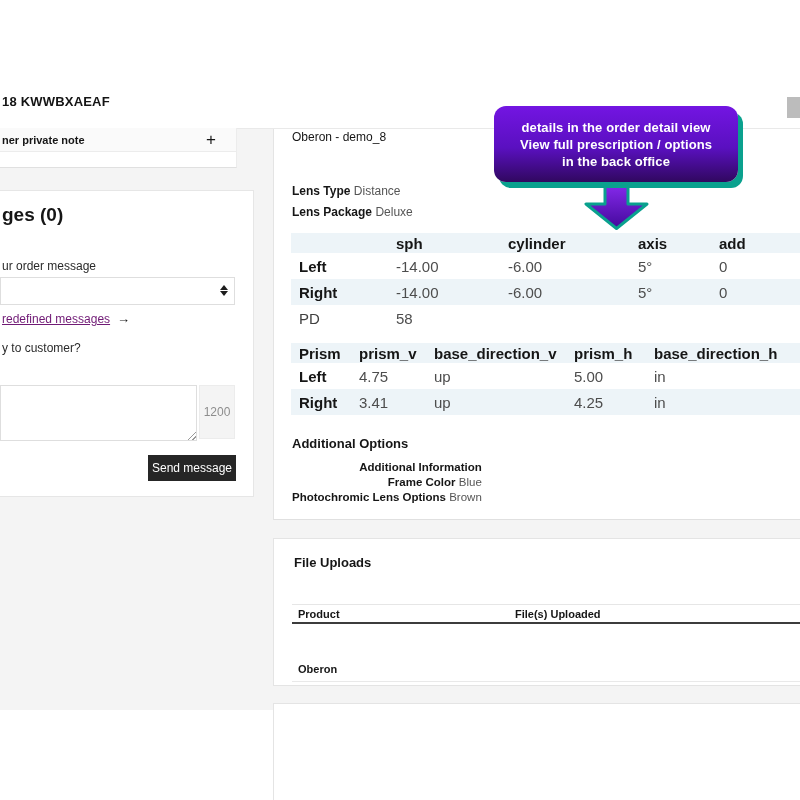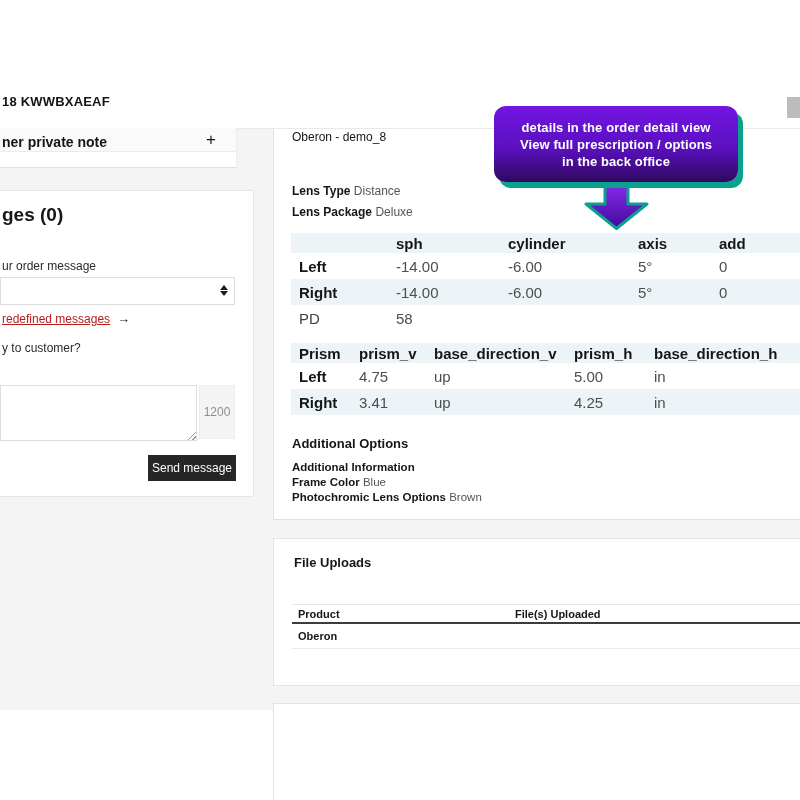--- a/index.html
+++ b/index.html
@@ -13,35 +13,35 @@
   .page-divider { position:absolute; left:0; top:128px; width:800px; height:1px; background:#e9e9e9; }
 
   
   .content-bg { position:absolute; left:0; top:129px; width:800px; height:581px; background:#f4f4f4; }
 
   .card { position:absolute; background:#fff; }
 
   
   .card-note { left:0; top:128px; width:237px; height:40px; border-bottom:1px solid #e0e0e0; border-right:1px solid #ececec; }
   .note-header { position:relative; height:24px; background:#fafafa; border-bottom:1px solid #ececec; }
-  .note-label { position:absolute; left:2px; top:6px; font-size:14px; font-weight:700; color:#161616; white-space:nowrap; }
+  .note-label { position:absolute; left:2px; top:6px; font-size:11px; font-weight:700; color:#161616; white-space:nowrap; }
   .plus { position:absolute; left:206px; top:2px; font-size:17px; font-weight:400; color:#161616; line-height:20px; }
 
   
   .card-messages { left:0; top:190px; width:254px; height:307px; border:1px solid #e6e6e6; border-left:none; }
   .msg-heading { position:absolute; left:2px; top:13px; font-size:19px; font-weight:700; color:#161616; white-space:nowrap; }
   .field-label { position:absolute; left:2px; font-size:12px; color:#2a2a2a; white-space:nowrap; }
   .lbl-order { top:68px; }
   .lbl-reply { top:150px; }
   .select-box { position:absolute; left:0; top:86px; width:235px; height:28px; background:#fff; border:1px solid #dedede; }
   .select-caret { position:absolute; right:6px; top:7px; display:flex; flex-direction:column; align-items:center; gap:1px; }
   .tri-up { width:0; height:0; border-left:4px solid transparent; border-right:4px solid transparent; border-bottom:5px solid #1d1d1d; }
   .tri-down { width:0; height:0; border-left:4px solid transparent; border-right:4px solid transparent; border-top:5px solid #1d1d1d; }
   .link-row { position:absolute; left:2px; top:120px; font-size:12px; color:#161616; white-space:nowrap; }
-  .link-row a { color:#b91c1c; text-decoration:underline; cursor:pointer;margin-top:16px; }
+  .link-row a { color:#701a75; text-decoration:underline; cursor:pointer;margin-top:16px; }
   .link-arrow { text-decoration:none; margin-left:7px; font-size:13px; }
   .msg-textarea { position:absolute; left:0; top:194px; width:197px; height:56px; border:1px solid #dedede; resize:none; background:#fff; font-family:"Liberation Sans",sans-serif; }
   .resize-handle { position:absolute; left:187px; top:240px; width:9px; height:9px;
      background:repeating-linear-gradient(-45deg, transparent, transparent 2px, #9a9a9a 2px, #9a9a9a 3px);
      clip-path:polygon(100% 0, 100% 100%, 0 100%); }
   .char-counter { position:absolute; left:199px; top:194px; width:36px; height:54px; background:#f4f4f4; border:1px solid #ececec; color:#8d8d8d; font-size:12px; display:flex; align-items:center; justify-content:center; }
   .send-btn { position:absolute; left:148px; top:264px; width:88px; height:26px; background:#262626; color:#fff; border:none; font-size:12px; font-family:"Liberation Sans",sans-serif; cursor:pointer; }
 
   
   .card-product { left:273px; top:129px; width:527px; height:391px; border-left:1px solid #e4e4e4; border-bottom:1px solid #e0e0e0; }
@@ -55,32 +55,32 @@
   .rx-main { top:104px; }
   .rx-prism { top:214px; }
   table.rx th, table.rx td { text-align:left; font-size:15px; padding:0 0 0 8px; overflow:hidden; white-space:nowrap; }
   table.rx thead th { background:#edf4f8; height:20px; font-weight:700; color:#161616; }
   table.rx tbody td { height:26px; color:#4d4d4d; }
   table.rx tbody tr.alt td { background:#edf4f8;margin-left:6px; }
   table.rx td.rowlabel { font-weight:700; color:#161616; }
   table.rx td.plain { font-weight:400; color:#3f3f3f; }
 
   .add-opts-heading { position:absolute; left:18px; top:307px; font-size:13px; font-weight:700; color:#161616; }
-  .add-opts { position:absolute; left:18px; top:331px; font-size:11.5px; line-height:15px; color:#555; }
+  .add-opts { position:absolute; left:18px; top:331px; font-size:11.5px; line-height:15px; color:#555;text-align:right; }
   .add-opts b { color:#161616; }
 
   
   .card-uploads { left:273px; top:538px; width:527px; height:148px; border:1px solid #e4e4e4; border-right:none; }
   .uploads-heading { position:absolute; left:20px; top:16px; font-size:13px; font-weight:700; color:#161616; }
   .uploads-table { position:absolute; left:18px; top:65px; width:509px; border-top:1px solid #e6e6e6; }
   .uploads-head { display:flex; height:19px; align-items:center; border-bottom:2px solid #3c3c3c; }
   .uploads-head > div { font-size:11px; font-weight:700; color:#161616; padding-left:6px; }
   .col-product { width:217px; }
   .col-files { flex:1; }
-  .uploads-row { display:flex; height:25px; align-items:center; border-bottom:1px solid #e9e9e9; }
+  .uploads-row { display:flex; height:25px; align-items:center; border-bottom:1px solid #e9e9e9;margin-top:33px; }
   .uploads-row > div { font-size:11px; padding-left:6px; color:#3f3f3f; }
   .uploads-row .cell-product { font-weight:700; color:#161616; width:217px; }
 
   
   .card-next { left:273px; top:703px; width:527px; height:97px; border-left:1px solid #e4e4e4; border-top:1px solid #e4e4e4; }
 
   
   .callout { position:absolute; left:494px; top:106px; width:244px; height:76px; border-radius:12px;
      background:linear-gradient(180deg,#7315e2 0%, #5a10c0 55%, #30085f 100%);
      box-shadow:5px 6px 0 0 #0aa18e; text-align:center; padding-top:13px; z-index:5; }

